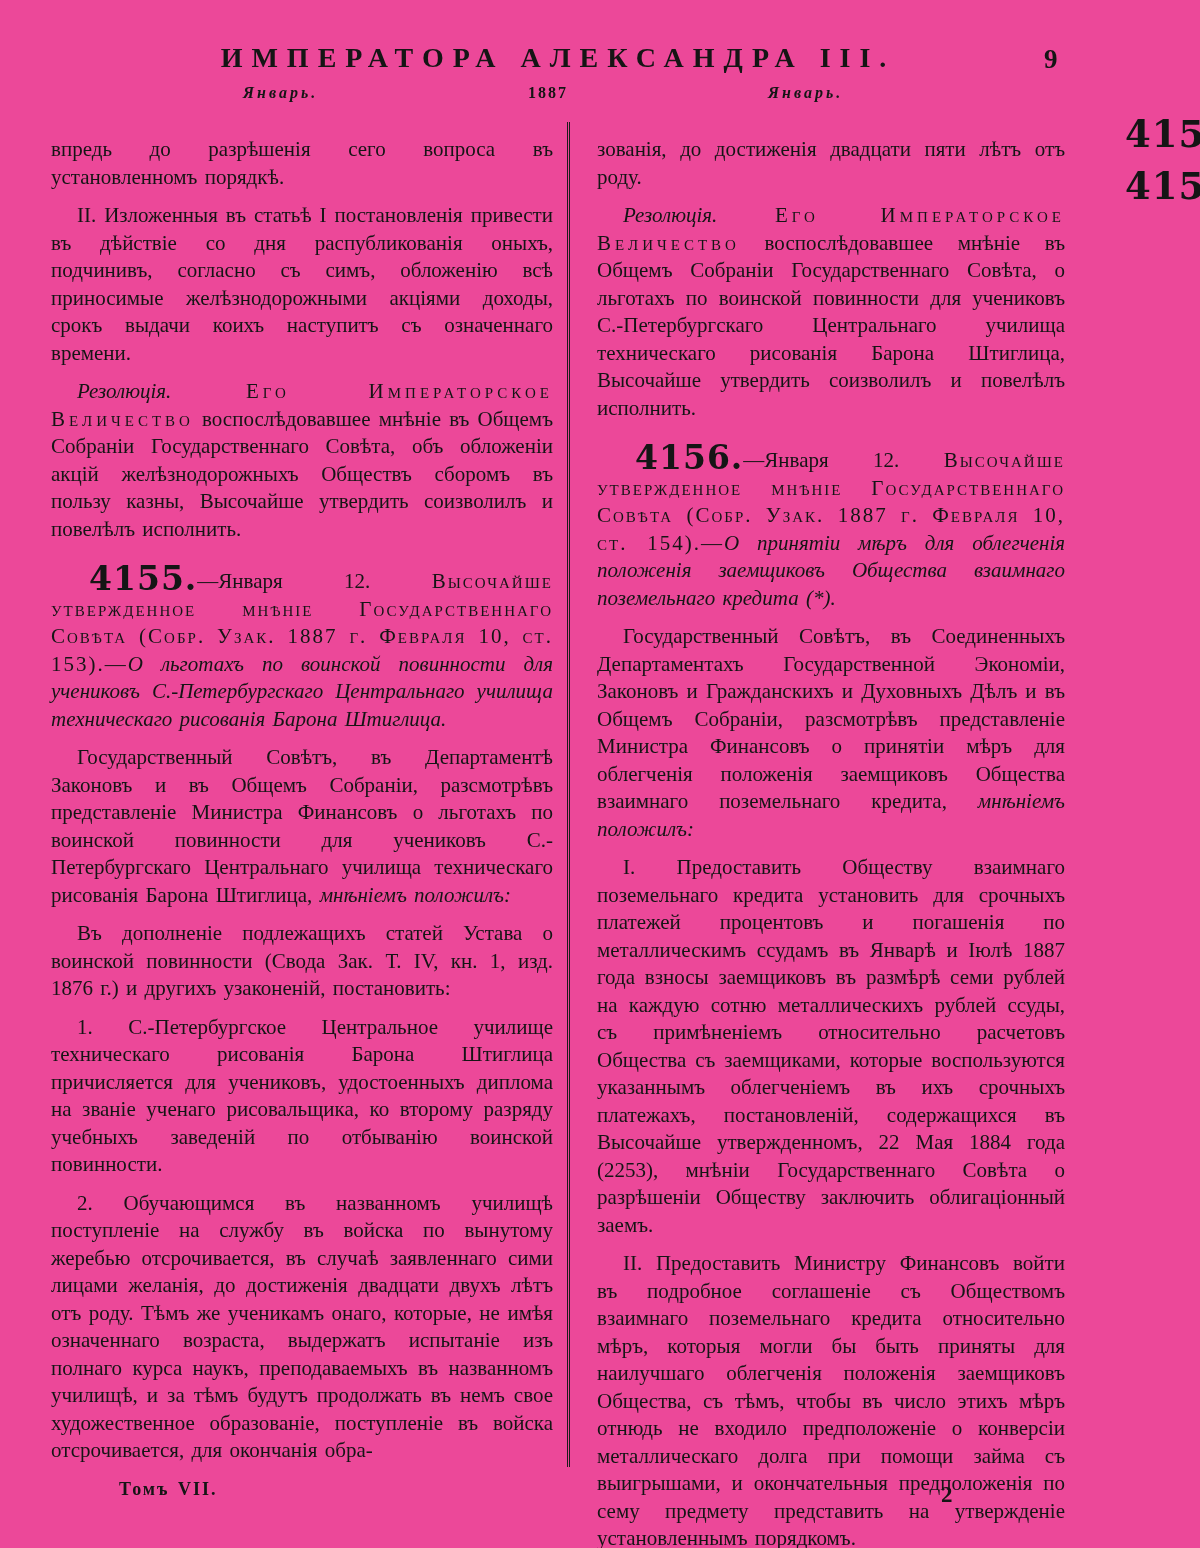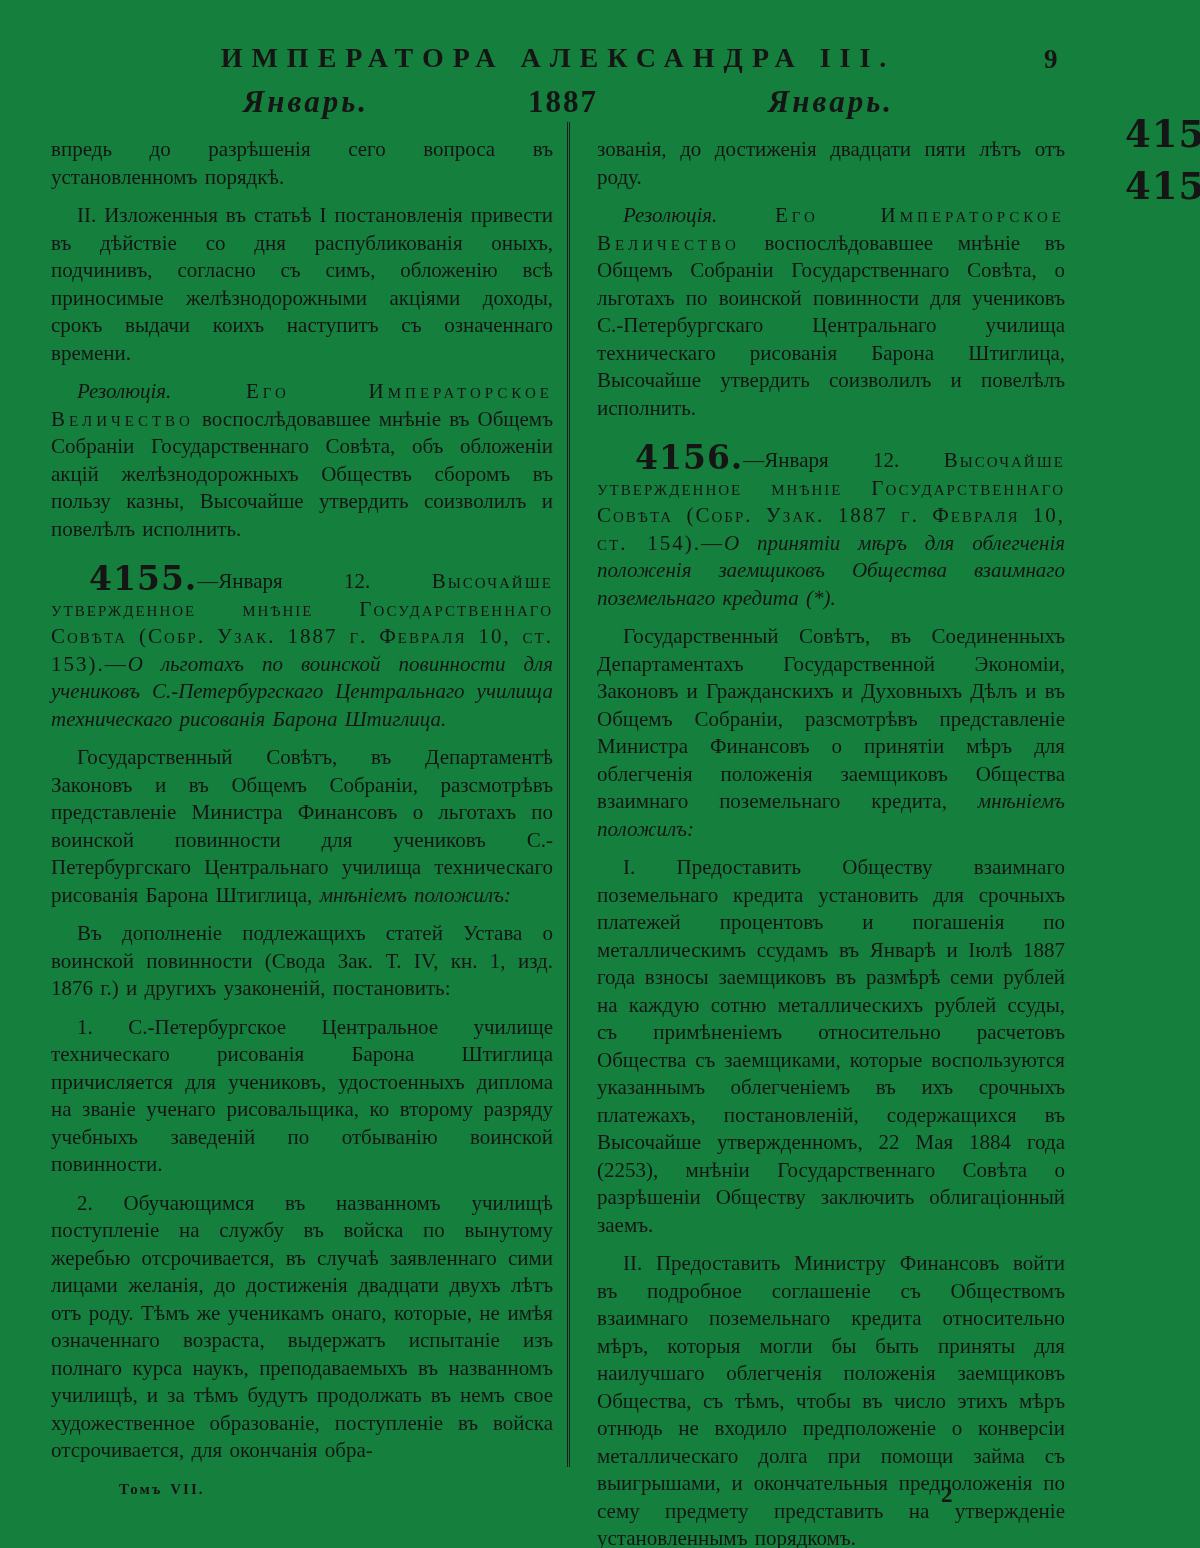--- a/index.html
+++ b/index.html
@@ -3,32 +3,32 @@
 <meta charset="utf-8">
 <style>
   html,body{margin:0;padding:0;}
   body{
     width:1200px;height:1548px;
     background:#ffffff;
     font-family:"Liberation Serif", serif;
     color:#151515;
     -webkit-font-smoothing:antialiased;
   }
-  .page{position:relative;width:1200px;height:1548px;background:#15803d;overflow:hidden;}
+  .page{position:relative;width:1200px;height:1548px;background:#ec4899;overflow:hidden;}
 
   
   .running-head{
     position:absolute;left:40px;top:42px;width:1036px;
     text-align:center;font-size:28px;font-weight:bold;
     letter-spacing:9px;white-space:nowrap;
   }
   .page-number{
     position:absolute;left:1044px;top:44px;font-size:27px;font-weight:bold;
   }
-  .date-line{position:absolute;left:0;top:84px;width:1200px;height:34px;font-size:31px;text-align:right;}
+  .date-line{position:absolute;left:0;top:84px;width:1200px;height:34px;font-size:16px;text-align:right;}
   .month{position:absolute;font-style:italic;font-weight:bold;letter-spacing:3px;}
   .month.left{left:243px;top:0;}
   .month.right{left:768px;top:0;}
   .year{position:absolute;left:528px;top:0;font-weight:bold;letter-spacing:2px;}
 
   
   .col{
     position:absolute;top:125px;
     font-size:21px;line-height:27.5px;
     text-align:justify;word-spacing:2px;
@@ -55,21 +55,21 @@
   .margin-num{
     position:absolute;left:1125px;
     font-family:"DejaVu Serif", serif;
     font-size:37px;font-weight:bold;letter-spacing:1px;line-height:1;
   }
   .margin-num.n1{top:116px;}
   .margin-num.n2{top:168px;}
 
   .volume{
     margin-top:6px;padding-left:68px;text-indent:0;
-    font-weight:bold;font-size:15px;letter-spacing:2px;text-align:left;
+    font-weight:bold;font-size:18px;letter-spacing:2px;text-align:left;
   }
 
   .footnote-rule{width:152px;height:0;border-top:3px solid #141414;margin:22px 0 12px 0;}
   .footnote{
     margin:0;font-style:italic;font-size:18.5px;line-height:25px;
     text-indent:28px;text-align:justify;
   }
   .signature-mark{
     position:absolute;left:941px;top:1482px;
     font-weight:bold;font-size:23px;

